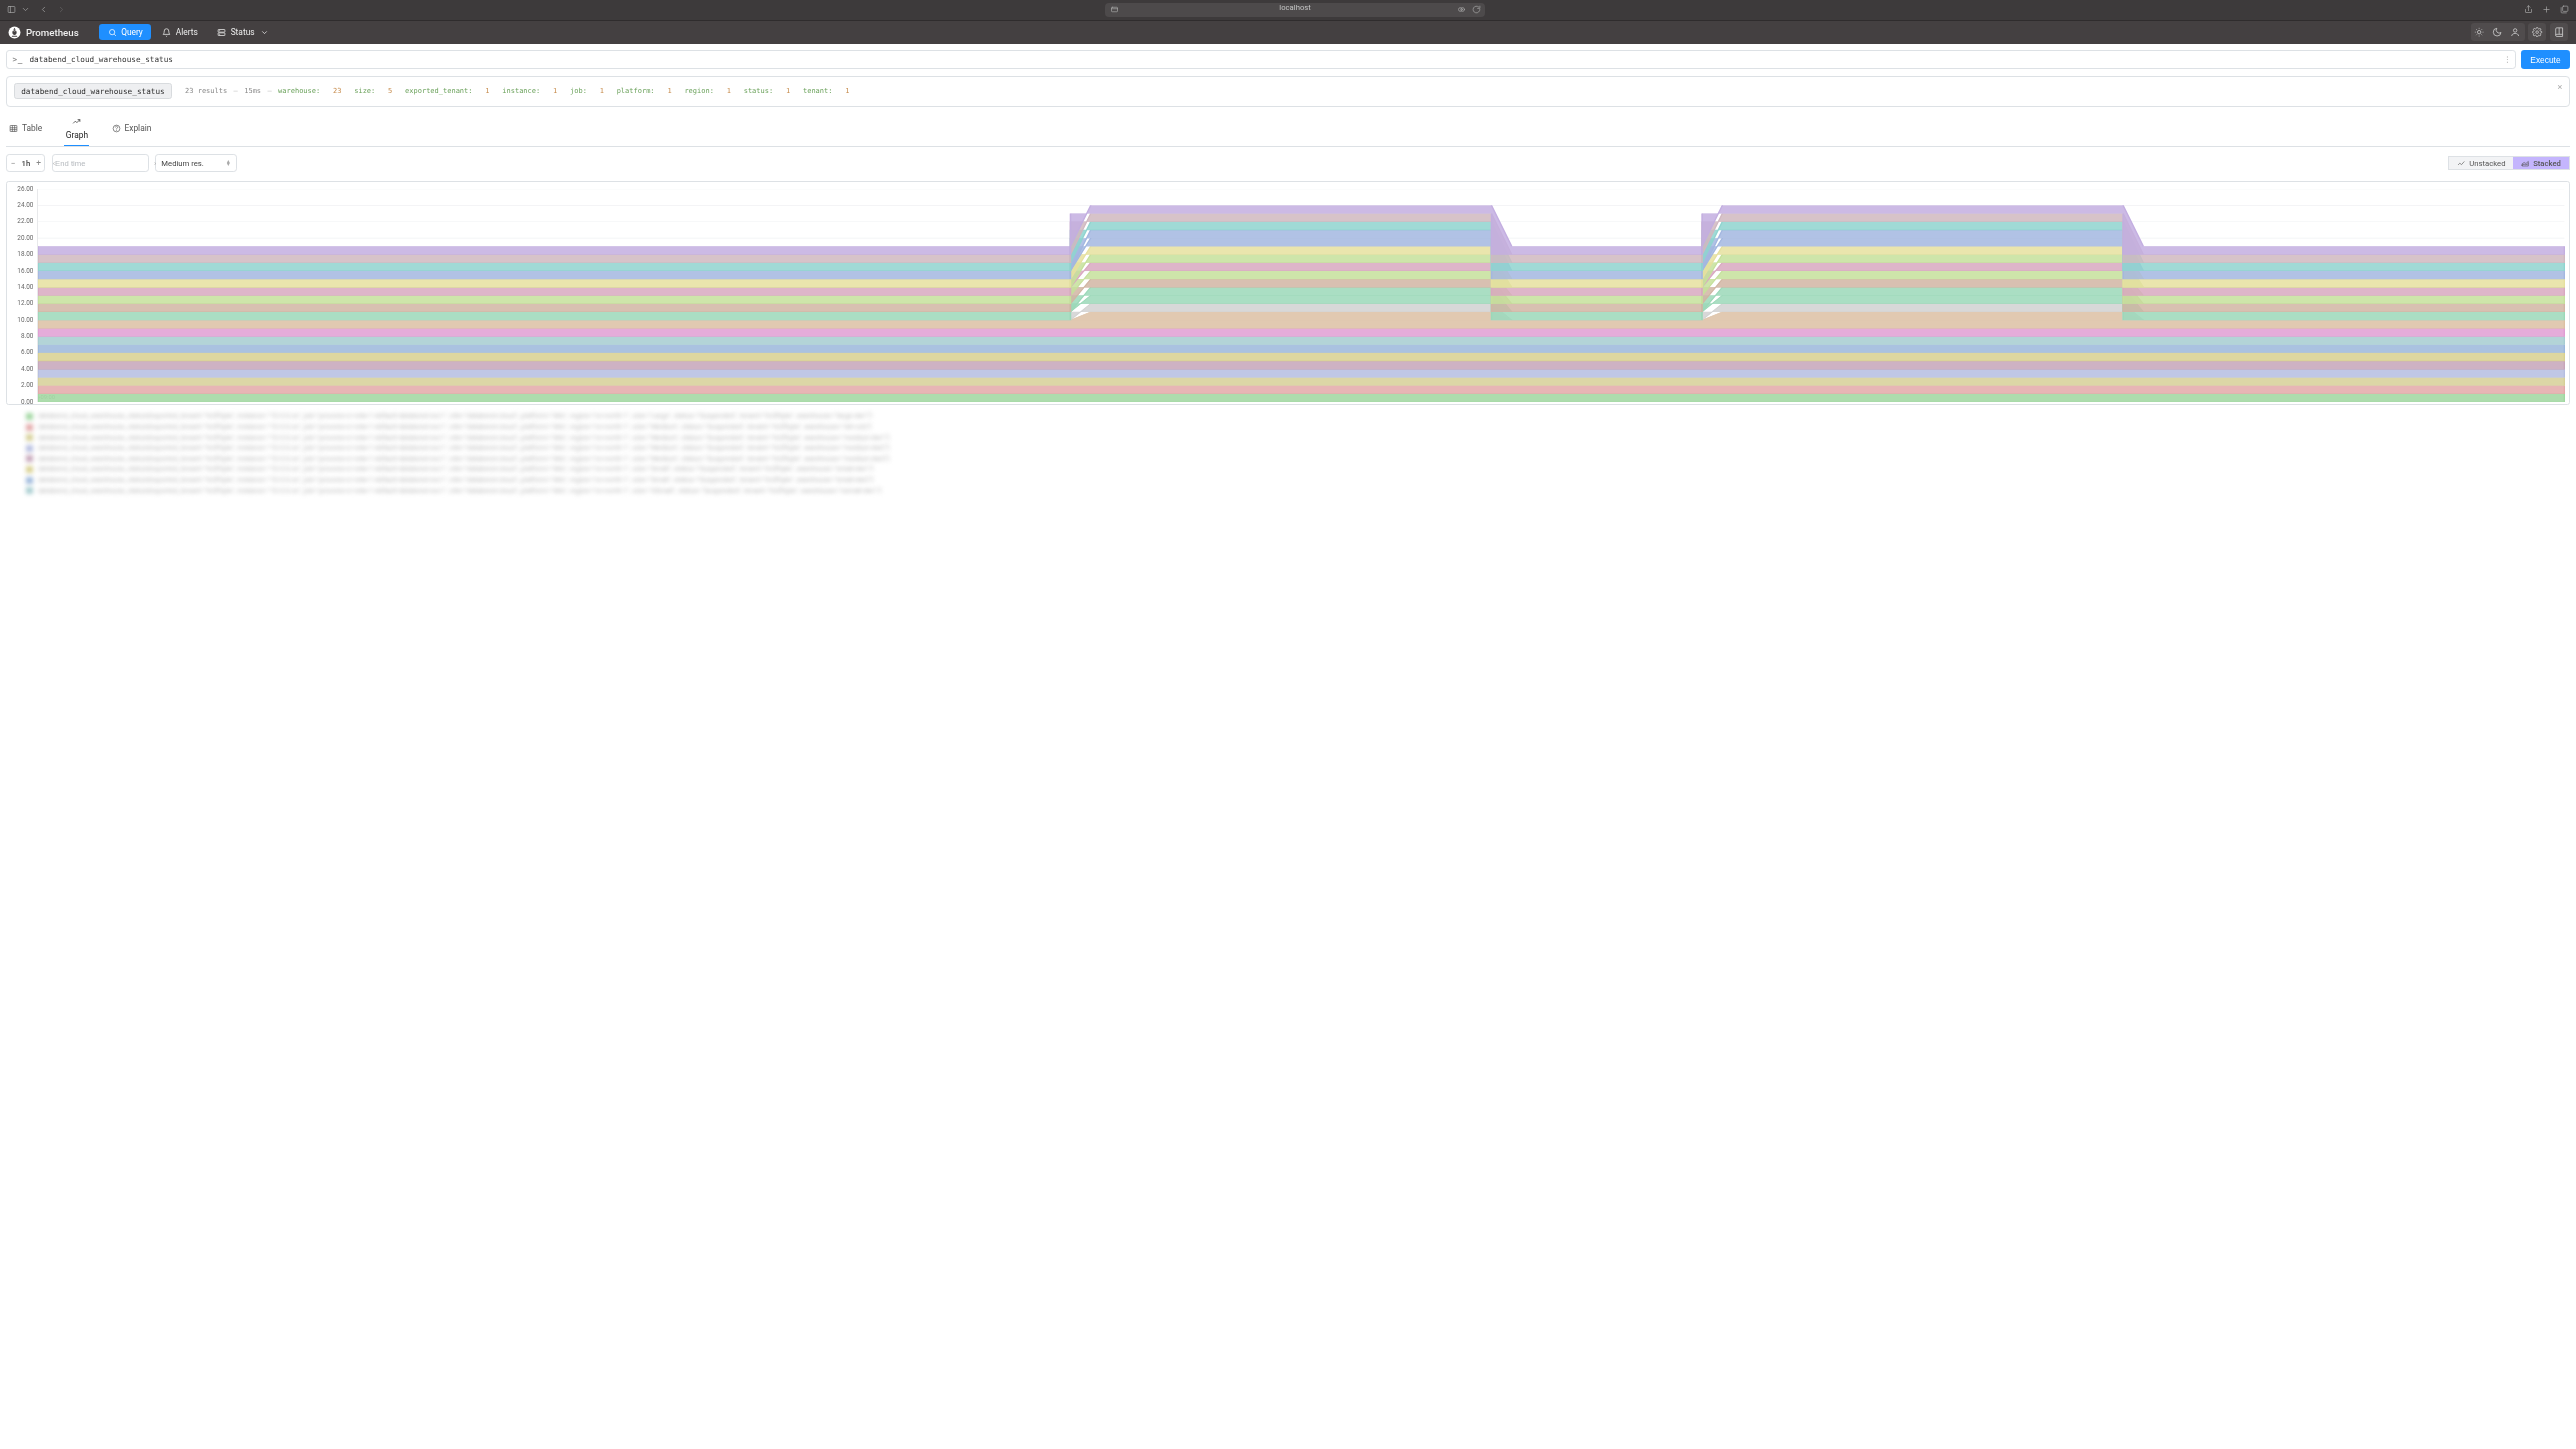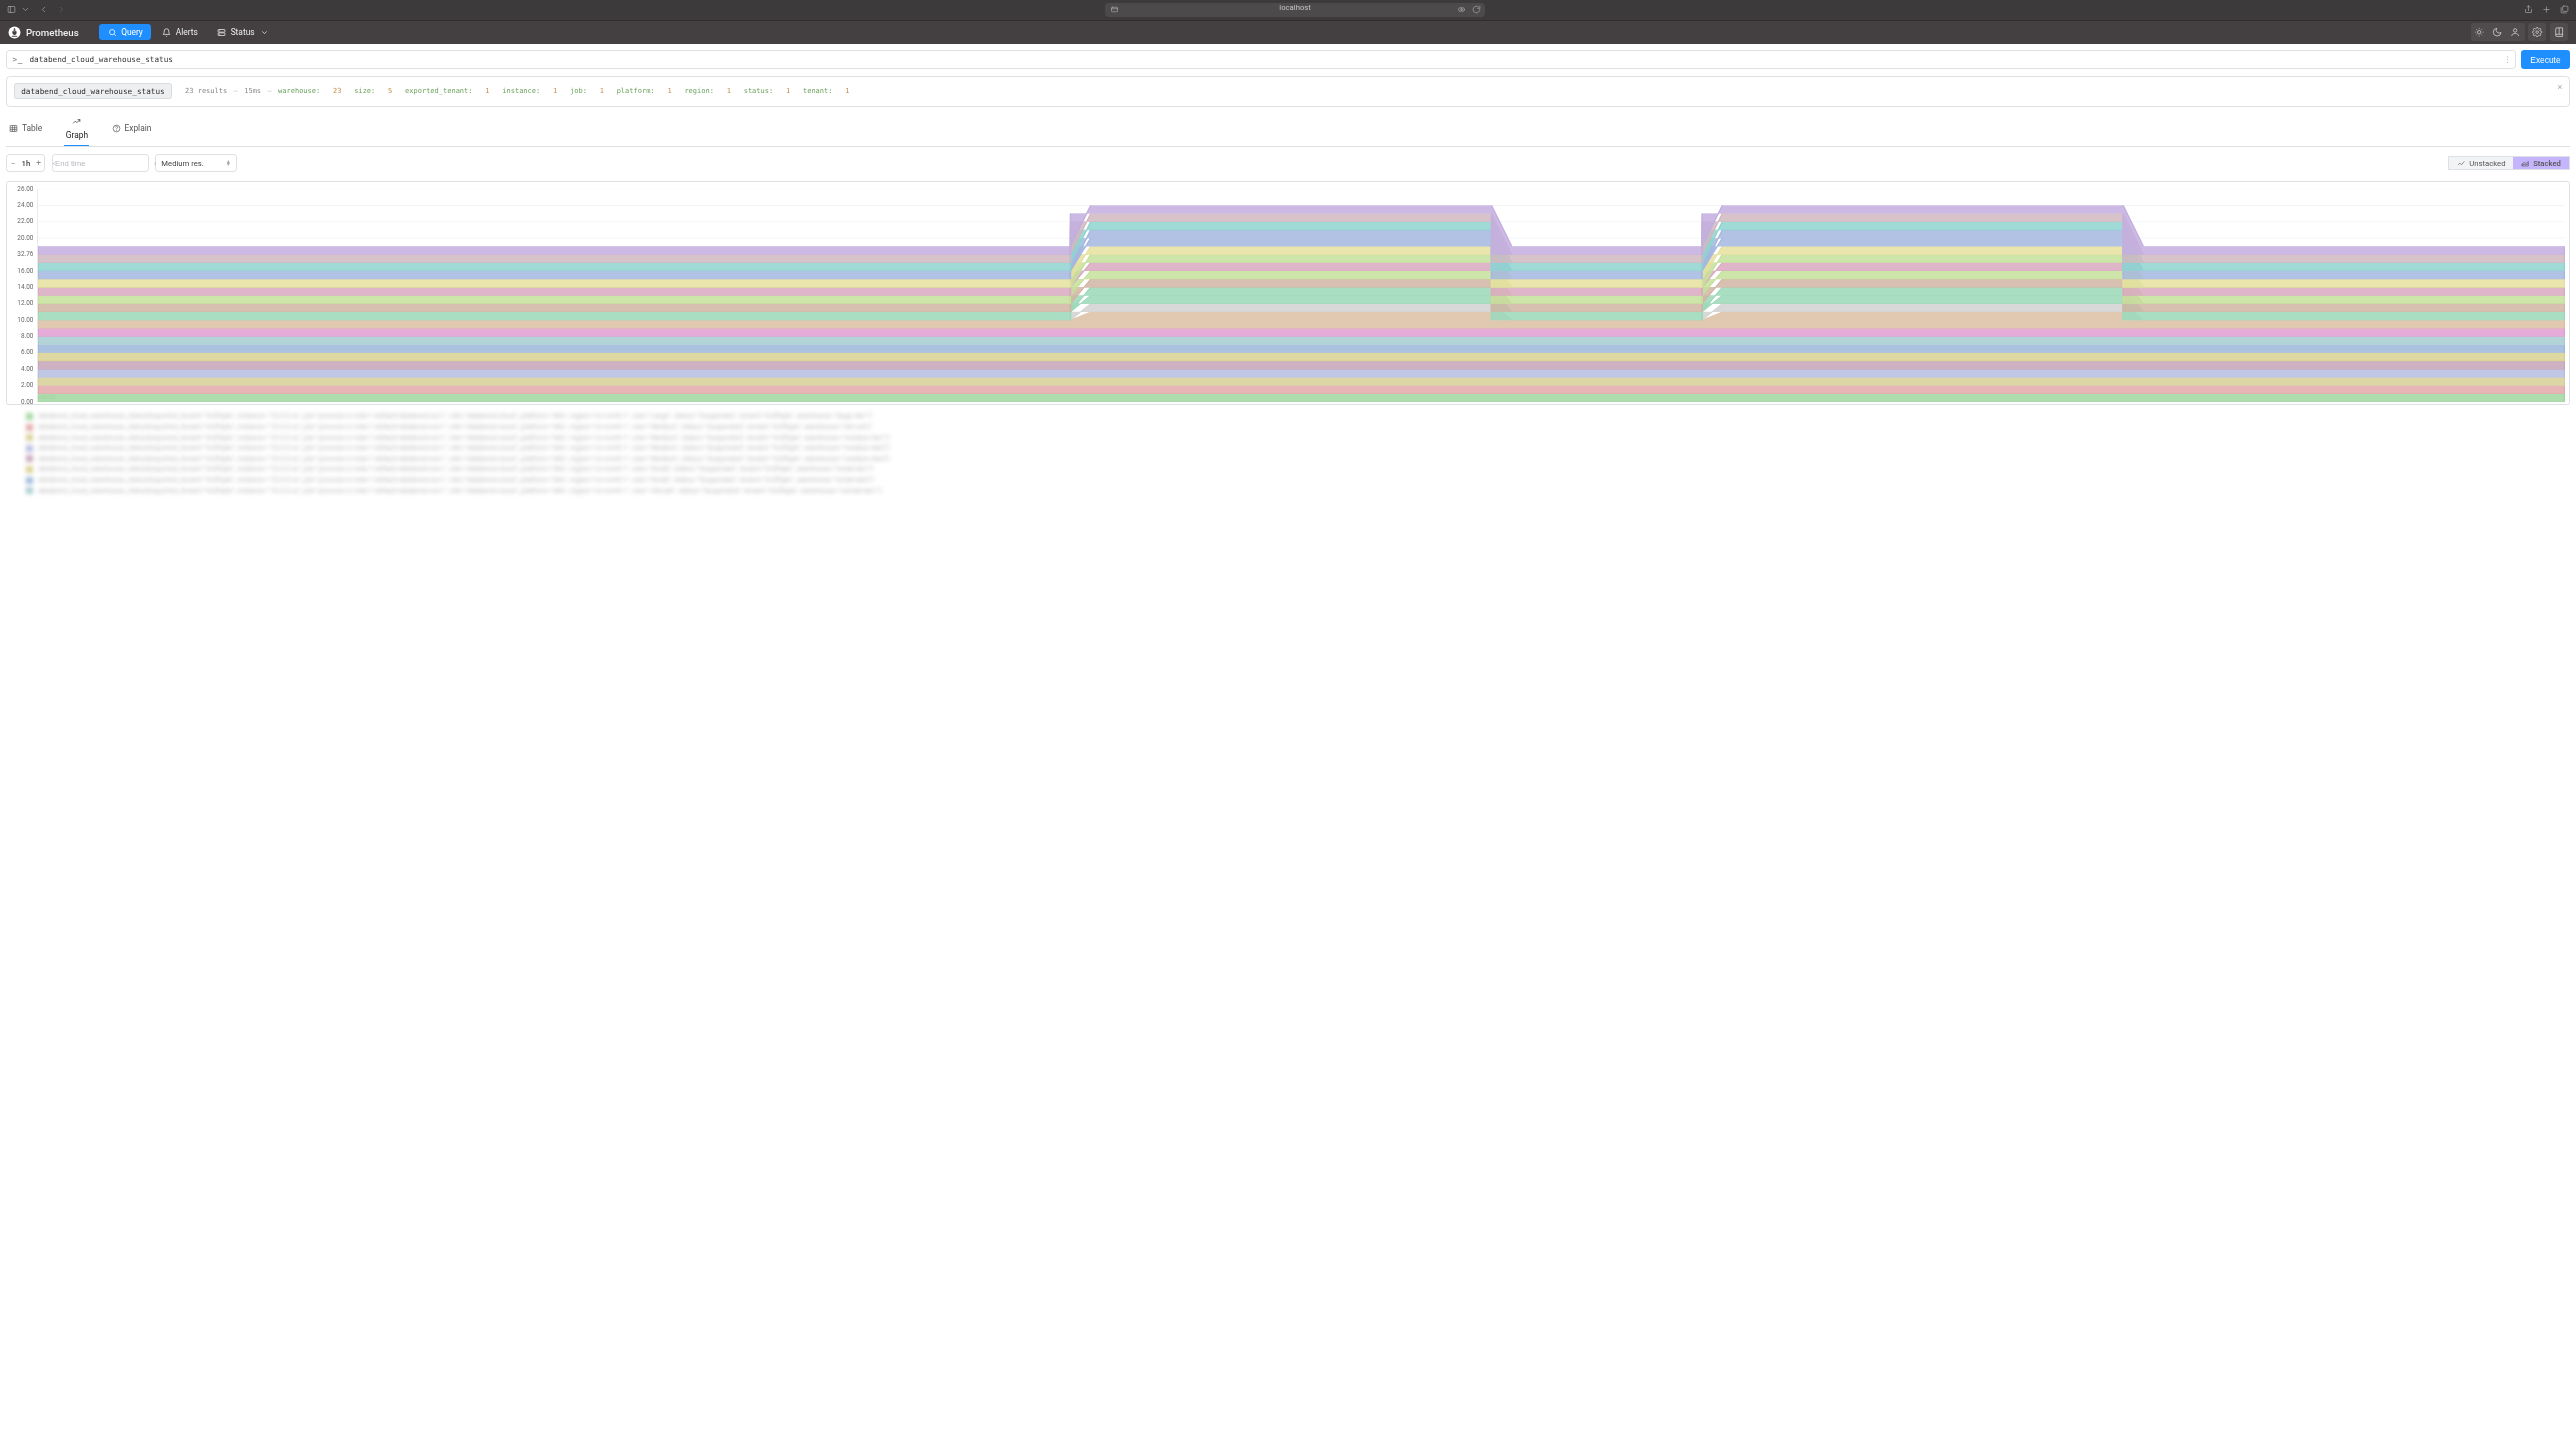--- a/index.html
+++ b/index.html
@@ -382,21 +382,21 @@
       <div class="yaxis" id="yaxis">
           <div style="top: 100%;">0.00</div>
           <div style="top: 92.3077%;">2.00</div>
           <div style="top: 84.6154%;">4.00</div>
           <div style="top: 76.9231%;">6.00</div>
           <div style="top: 69.2308%;">8.00</div>
           <div style="top: 61.5385%;">10.00</div>
           <div style="top: 53.8462%;">12.00</div>
           <div style="top: 46.1538%;">14.00</div>
           <div style="top: 38.4615%;">16.00</div>
-          <div style="top: 30.7692%;">32.76</div>
+          <div style="top: 30.7692%;">18.00</div>
           <div style="top: 23.0769%;">20.00</div>
           <div style="top: 15.3846%;">22.00</div>
           <div style="top: 7.69231%;">24.00</div>
           <div style="top: 0%;">26.00</div>
         </div>
       <div class="plot">
         <svg id="plot-svg" viewBox="0 0 1000 330" preserveAspectRatio="none">
             <g>
               <line x1="0" x2="1000" y1="330" y2="330" class="gridline"></line>
               <line x1="0" x2="1000" y1="304.61538461538464" y2="304.61538461538464" class="gridline"></line>

